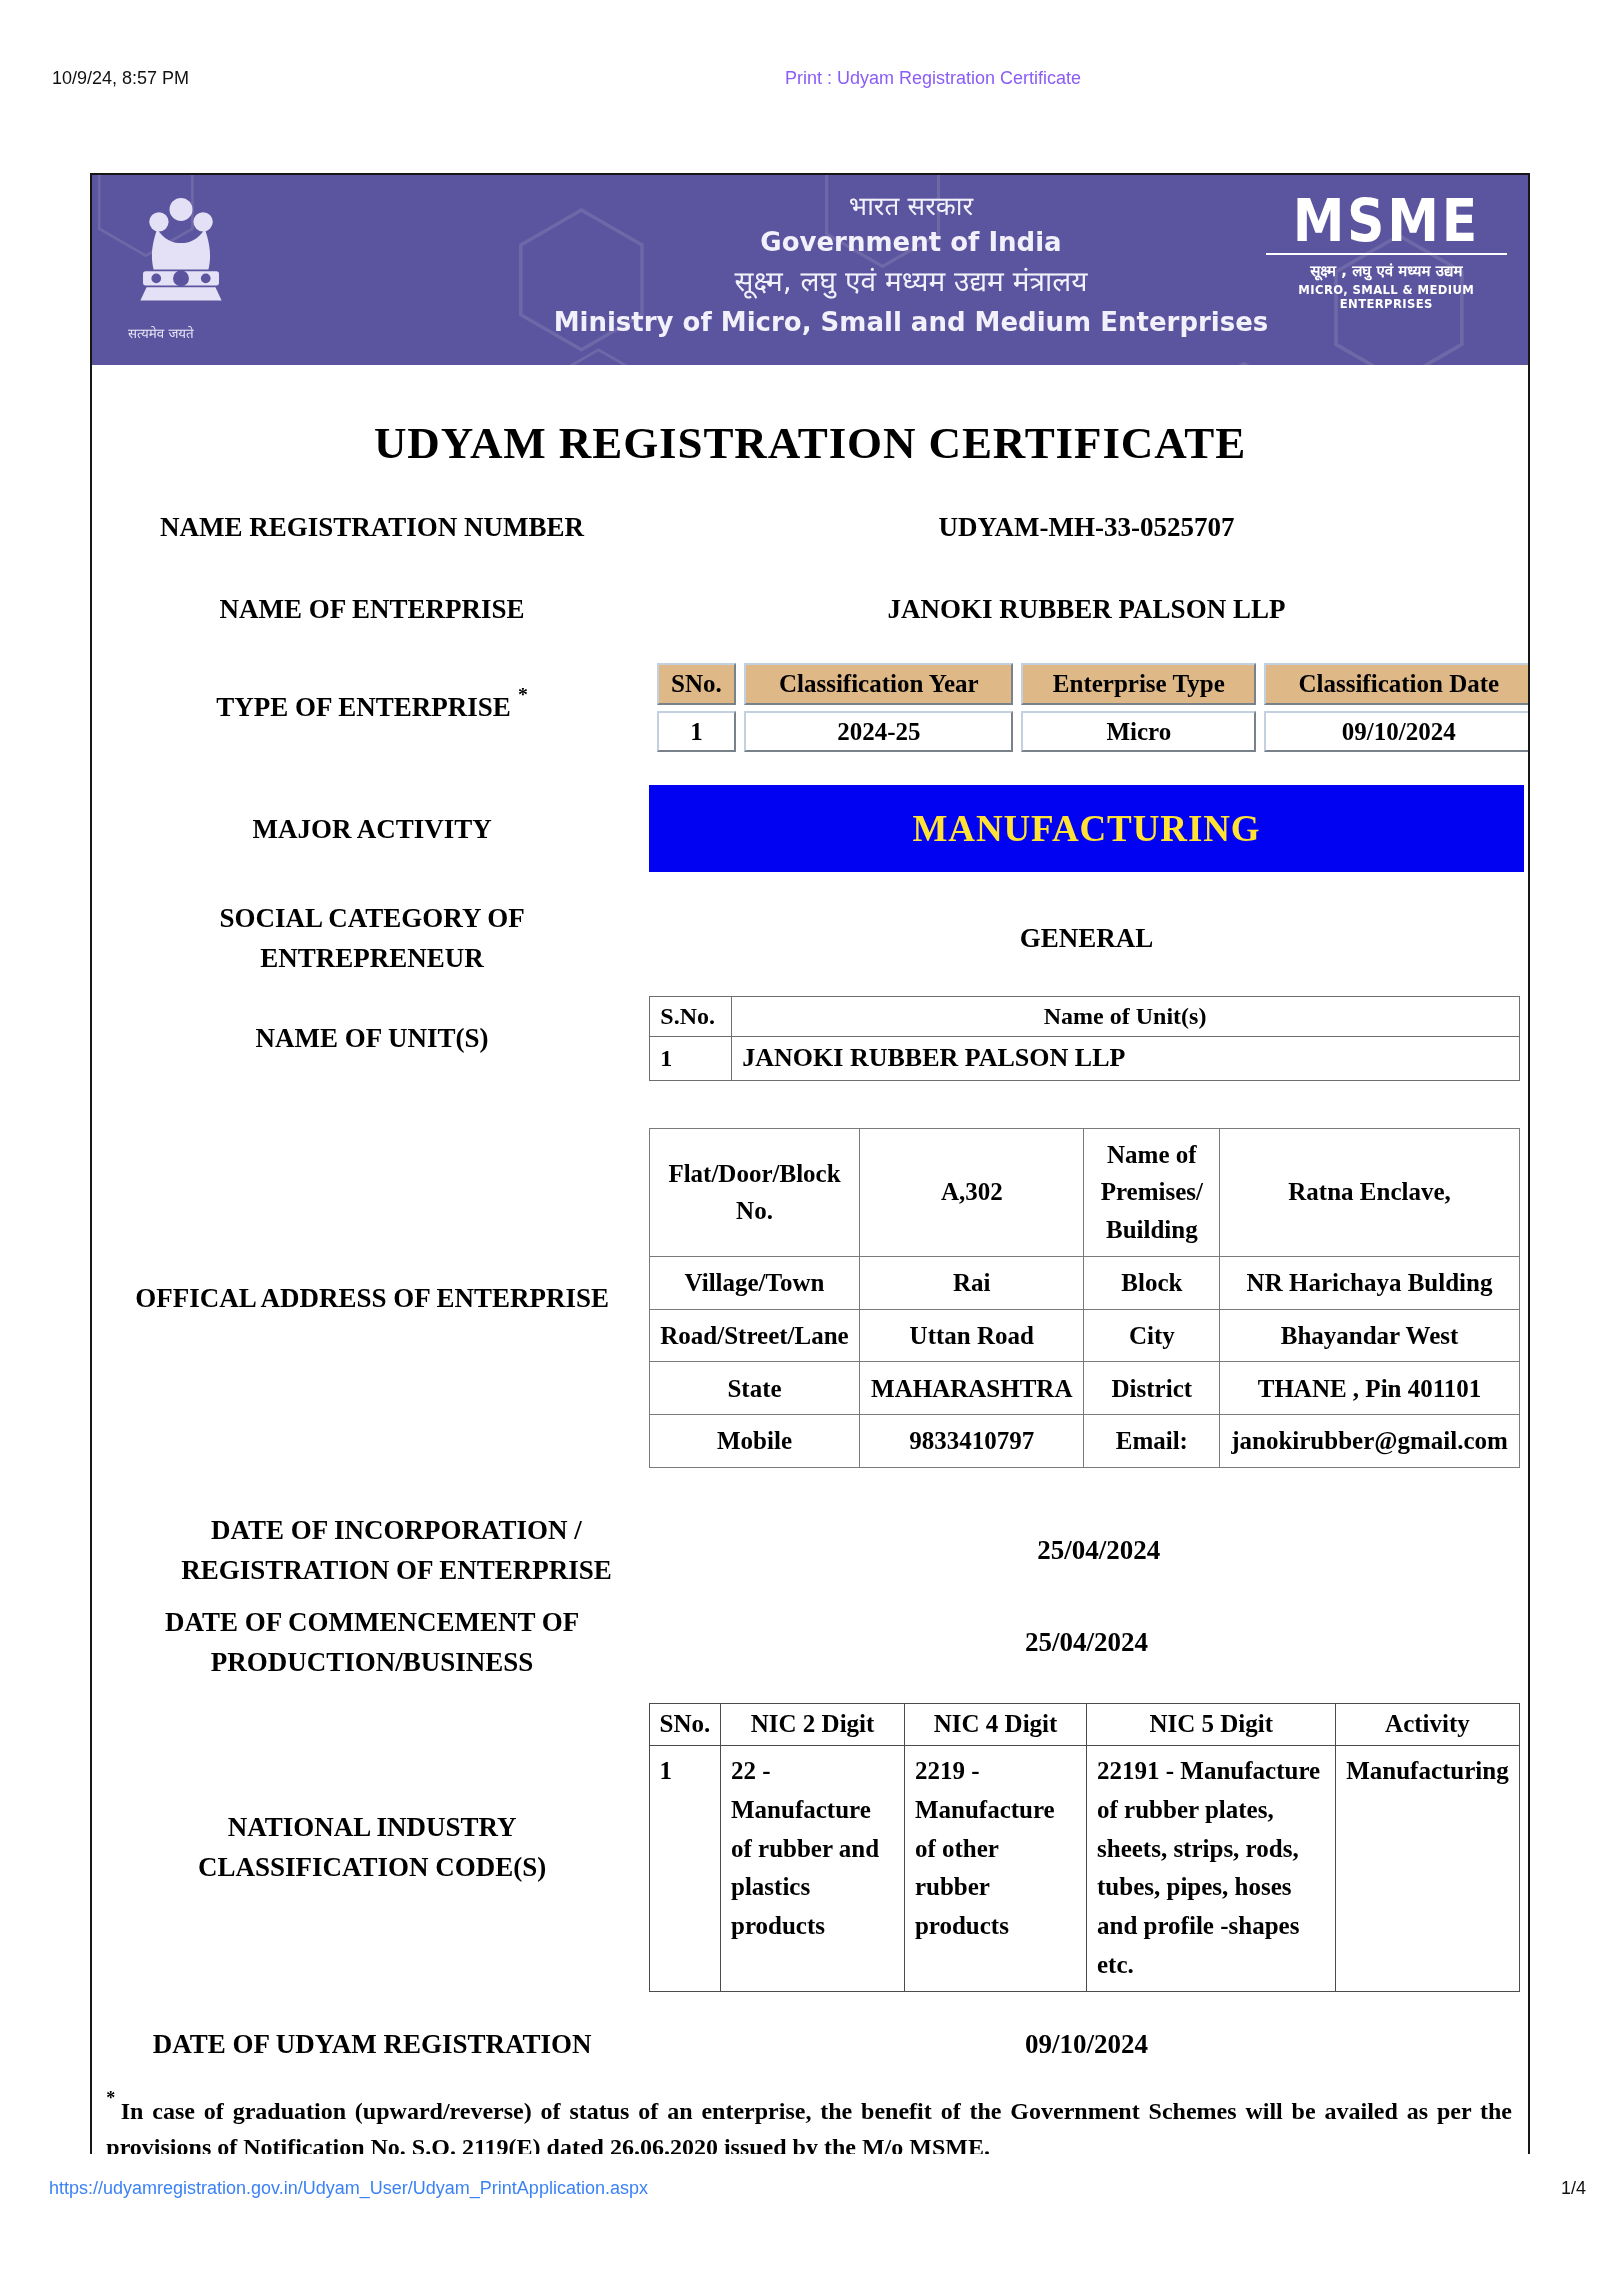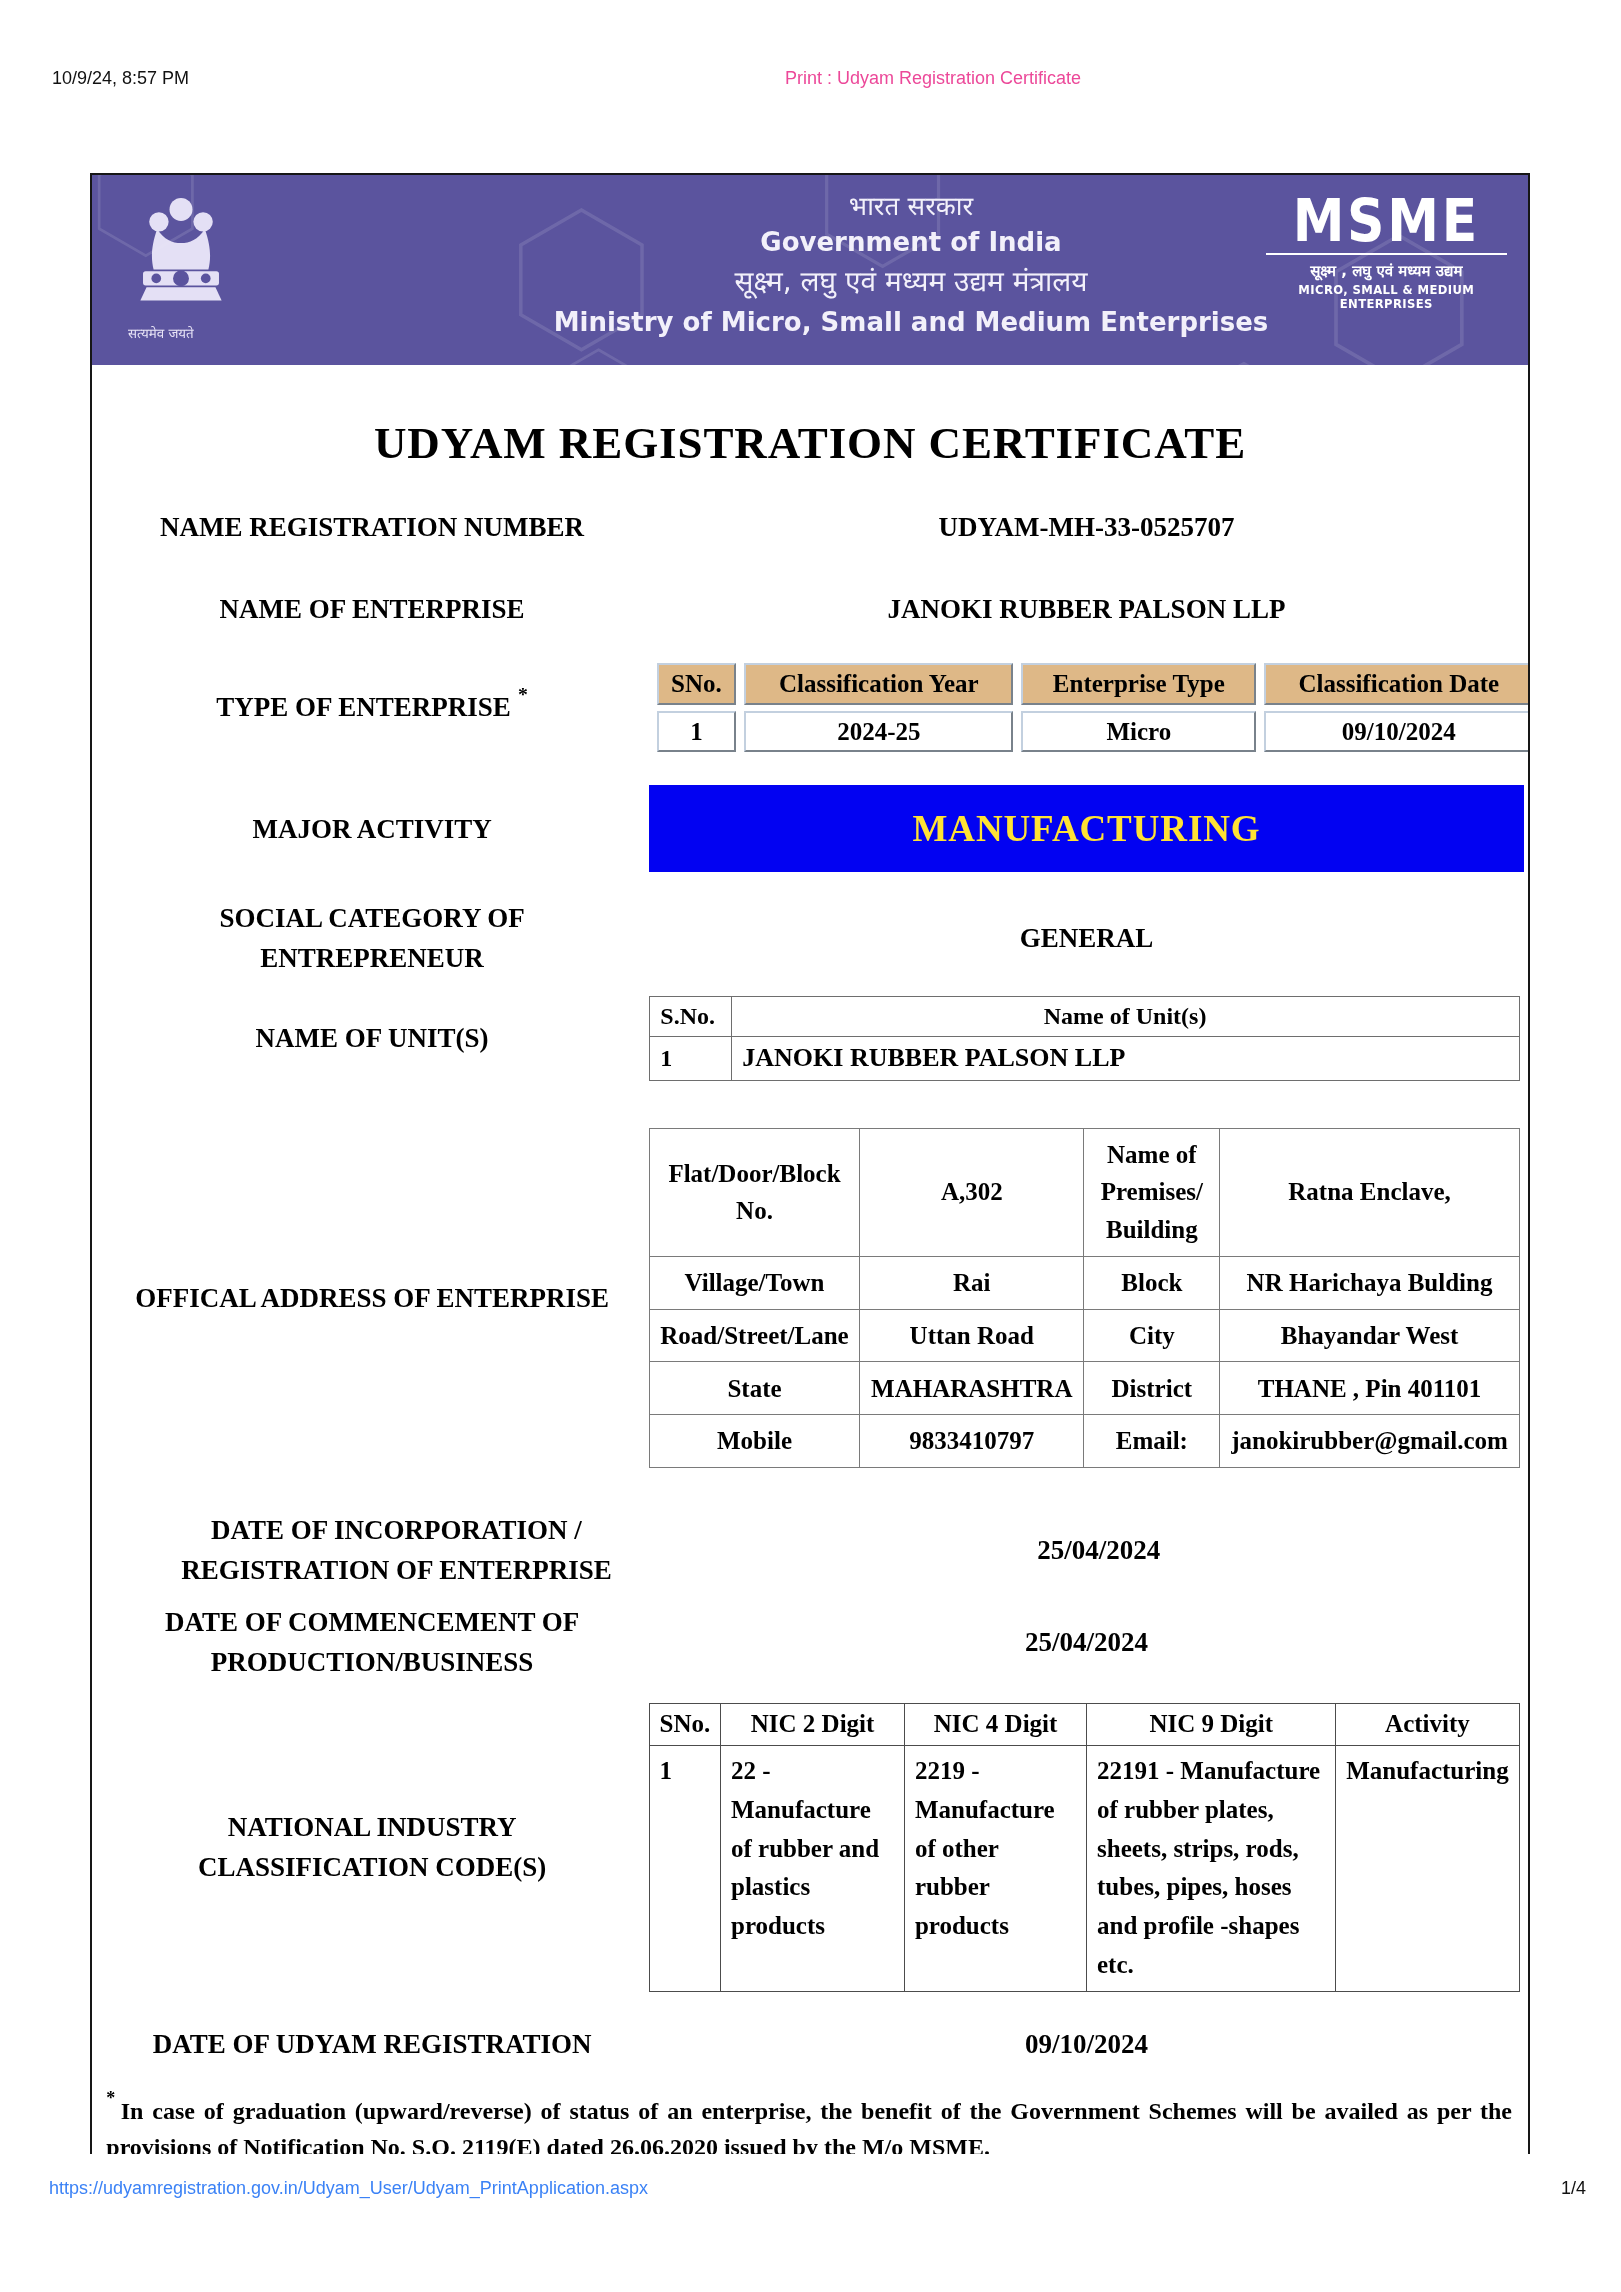--- a/index.html
+++ b/index.html
@@ -8,21 +8,21 @@
     width:1622px; height:2293px; position:relative;
     font-family:"Liberation Serif","DejaVu Serif",serif; color:#000;
   }
   
   .print-date {
     position:absolute; top:68px; left:52px;
     font:18px "Liberation Sans","DejaVu Sans",sans-serif; color:#111;
   }
   .print-title {
     position:absolute; top:68px; left:933px; transform:translateX(-50%);
-    font:18px "Liberation Sans","DejaVu Sans",sans-serif; color:#ec4899; white-space:nowrap;
+    font:18px "Liberation Sans","DejaVu Sans",sans-serif; color:#8b5cf6; white-space:nowrap;
   }
   .footer-url {
     position:absolute; top:2178px; left:49px;
     font:18px "Liberation Sans","DejaVu Sans",sans-serif; color:#3b82f6;
   }
   .footer-page {
     position:absolute; top:2178px; right:36px;
     font:18px "Liberation Sans","DejaVu Sans",sans-serif; color:#111;
   }
   
@@ -315,21 +315,21 @@
 
   <div class="row r-nic">
     <div class="row-label">NATIONAL INDUSTRY CLASSIFICATION CODE(S)</div>
     <div class="row-value">
       <table class="nic-table">
         <thead>
           <tr>
             <th class="nt-c0">SNo.</th>
             <th class="nt-c1">NIC 2 Digit</th>
             <th class="nt-c2">NIC 4 Digit</th>
-            <th class="nt-c3">NIC 9 Digit</th>
+            <th class="nt-c3">NIC 5 Digit</th>
             <th class="nt-c4">Activity</th>
           </tr>
         </thead>
         <tbody>
           <tr>
             <td>1</td>
             <td>22 - Manufacture of rubber and plastics products</td>
             <td>2219 - Manufacture of other rubber products</td>
             <td>22191 - Manufacture of rubber plates, sheets, strips, rods, tubes, pipes, hoses and profile -shapes etc.</td>
             <td>Manufacturing</td>

